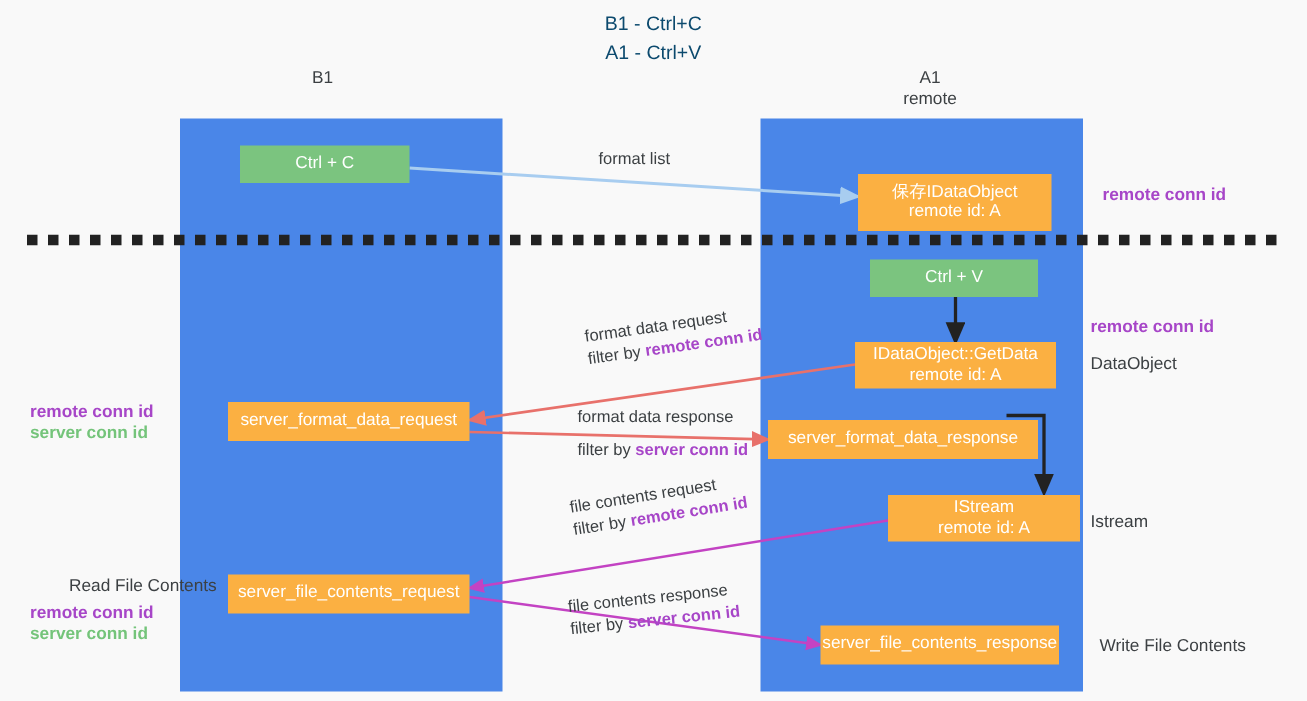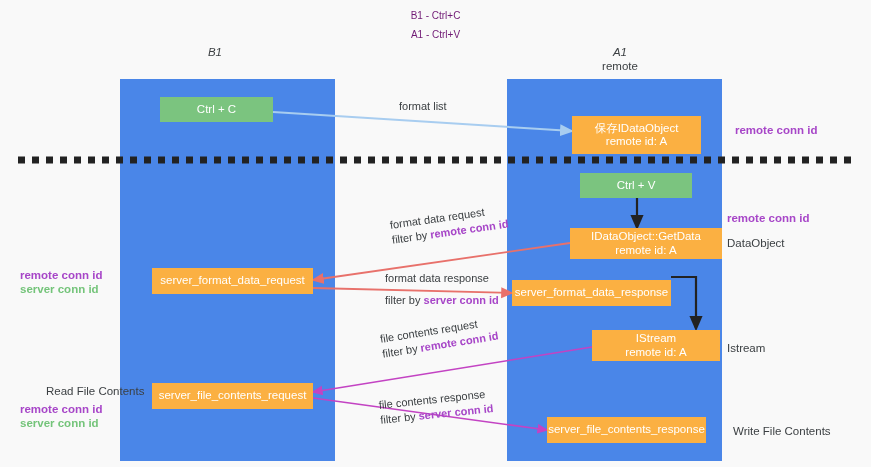--- a/index.html
+++ b/index.html
@@ -16,34 +16,34 @@
     height: 467px;
     background: #f9f9f9;
     overflow: hidden;
   }
   .abs { position: absolute; }
 
   
   #title {
     left: 0; top: 6px; width: 871px;
     text-align: center;
-    font-size: 10px;
-    color: #701a75;
+    font-size: 13px;
+    color: #0c4a6e;
     line-height: 19px;
     white-space: pre-line;
   }
 
   
   .col-header {
     text-align: center;
     font-size: 11.5px;
     color: #3c4043;
     line-height: 14px;
   }
-  .col-header .ch-name { display:block;font-style:italic; }
+  .col-header .ch-name { display:block; }
   .col-header .ch-sub { display:block; }
 
   
   .lane {
     background: #4a86e8;
   }
 
   
   .box {
     display: flex;
@@ -144,24 +144,24 @@
 
   <div class="abs box box-orange" style="left:152px; top:383px; width:161px; height:26px;">server_file_contents_request</div>
 
   <div class="abs box box-orange" style="left:152px; top:268px; width:161px; height:26px;">server_format_data_request</div>
 
   <div class="abs box box-orange" style="left:572px; top:116px; width:129px; height:38px;">保存IDataObject
 remote id: A</div>
 
   <div class="abs box box-green" style="left:580px; top:173px; width:112px; height:25px;">Ctrl + V</div>
 
-  <div class="abs box box-orange" style="left:570px; top:228px; width:152px; height:31px;">IDataObject::GetData
+  <div class="abs box box-orange" style="left:570px; top:228px; width:134px; height:31px;">IDataObject::GetData
 remote id: A</div>
 
-  <div class="abs box box-orange" style="left:512px; top:280px; width:159px; height:26px;">server_format_data_response</div>
+  <div class="abs box box-orange" style="left:512px; top:280px; width:180px; height:26px;">server_format_data_response</div>
 
   <div class="abs box box-orange" style="left:592px; top:330px; width:128px; height:31px;">IStream
 remote id: A</div>
 
   <div class="abs box box-orange" style="left:547px; top:417px; width:159px; height:26px;">server_file_contents_response</div>
 
   <div class="abs edge-label" style="left:399px; top:99px;">format list</div>
 
   <div class="abs" style="left:389px; top:218px; transform:rotate(-8deg); transform-origin:left top;">
     <div class="edge-label">format data request</div>

